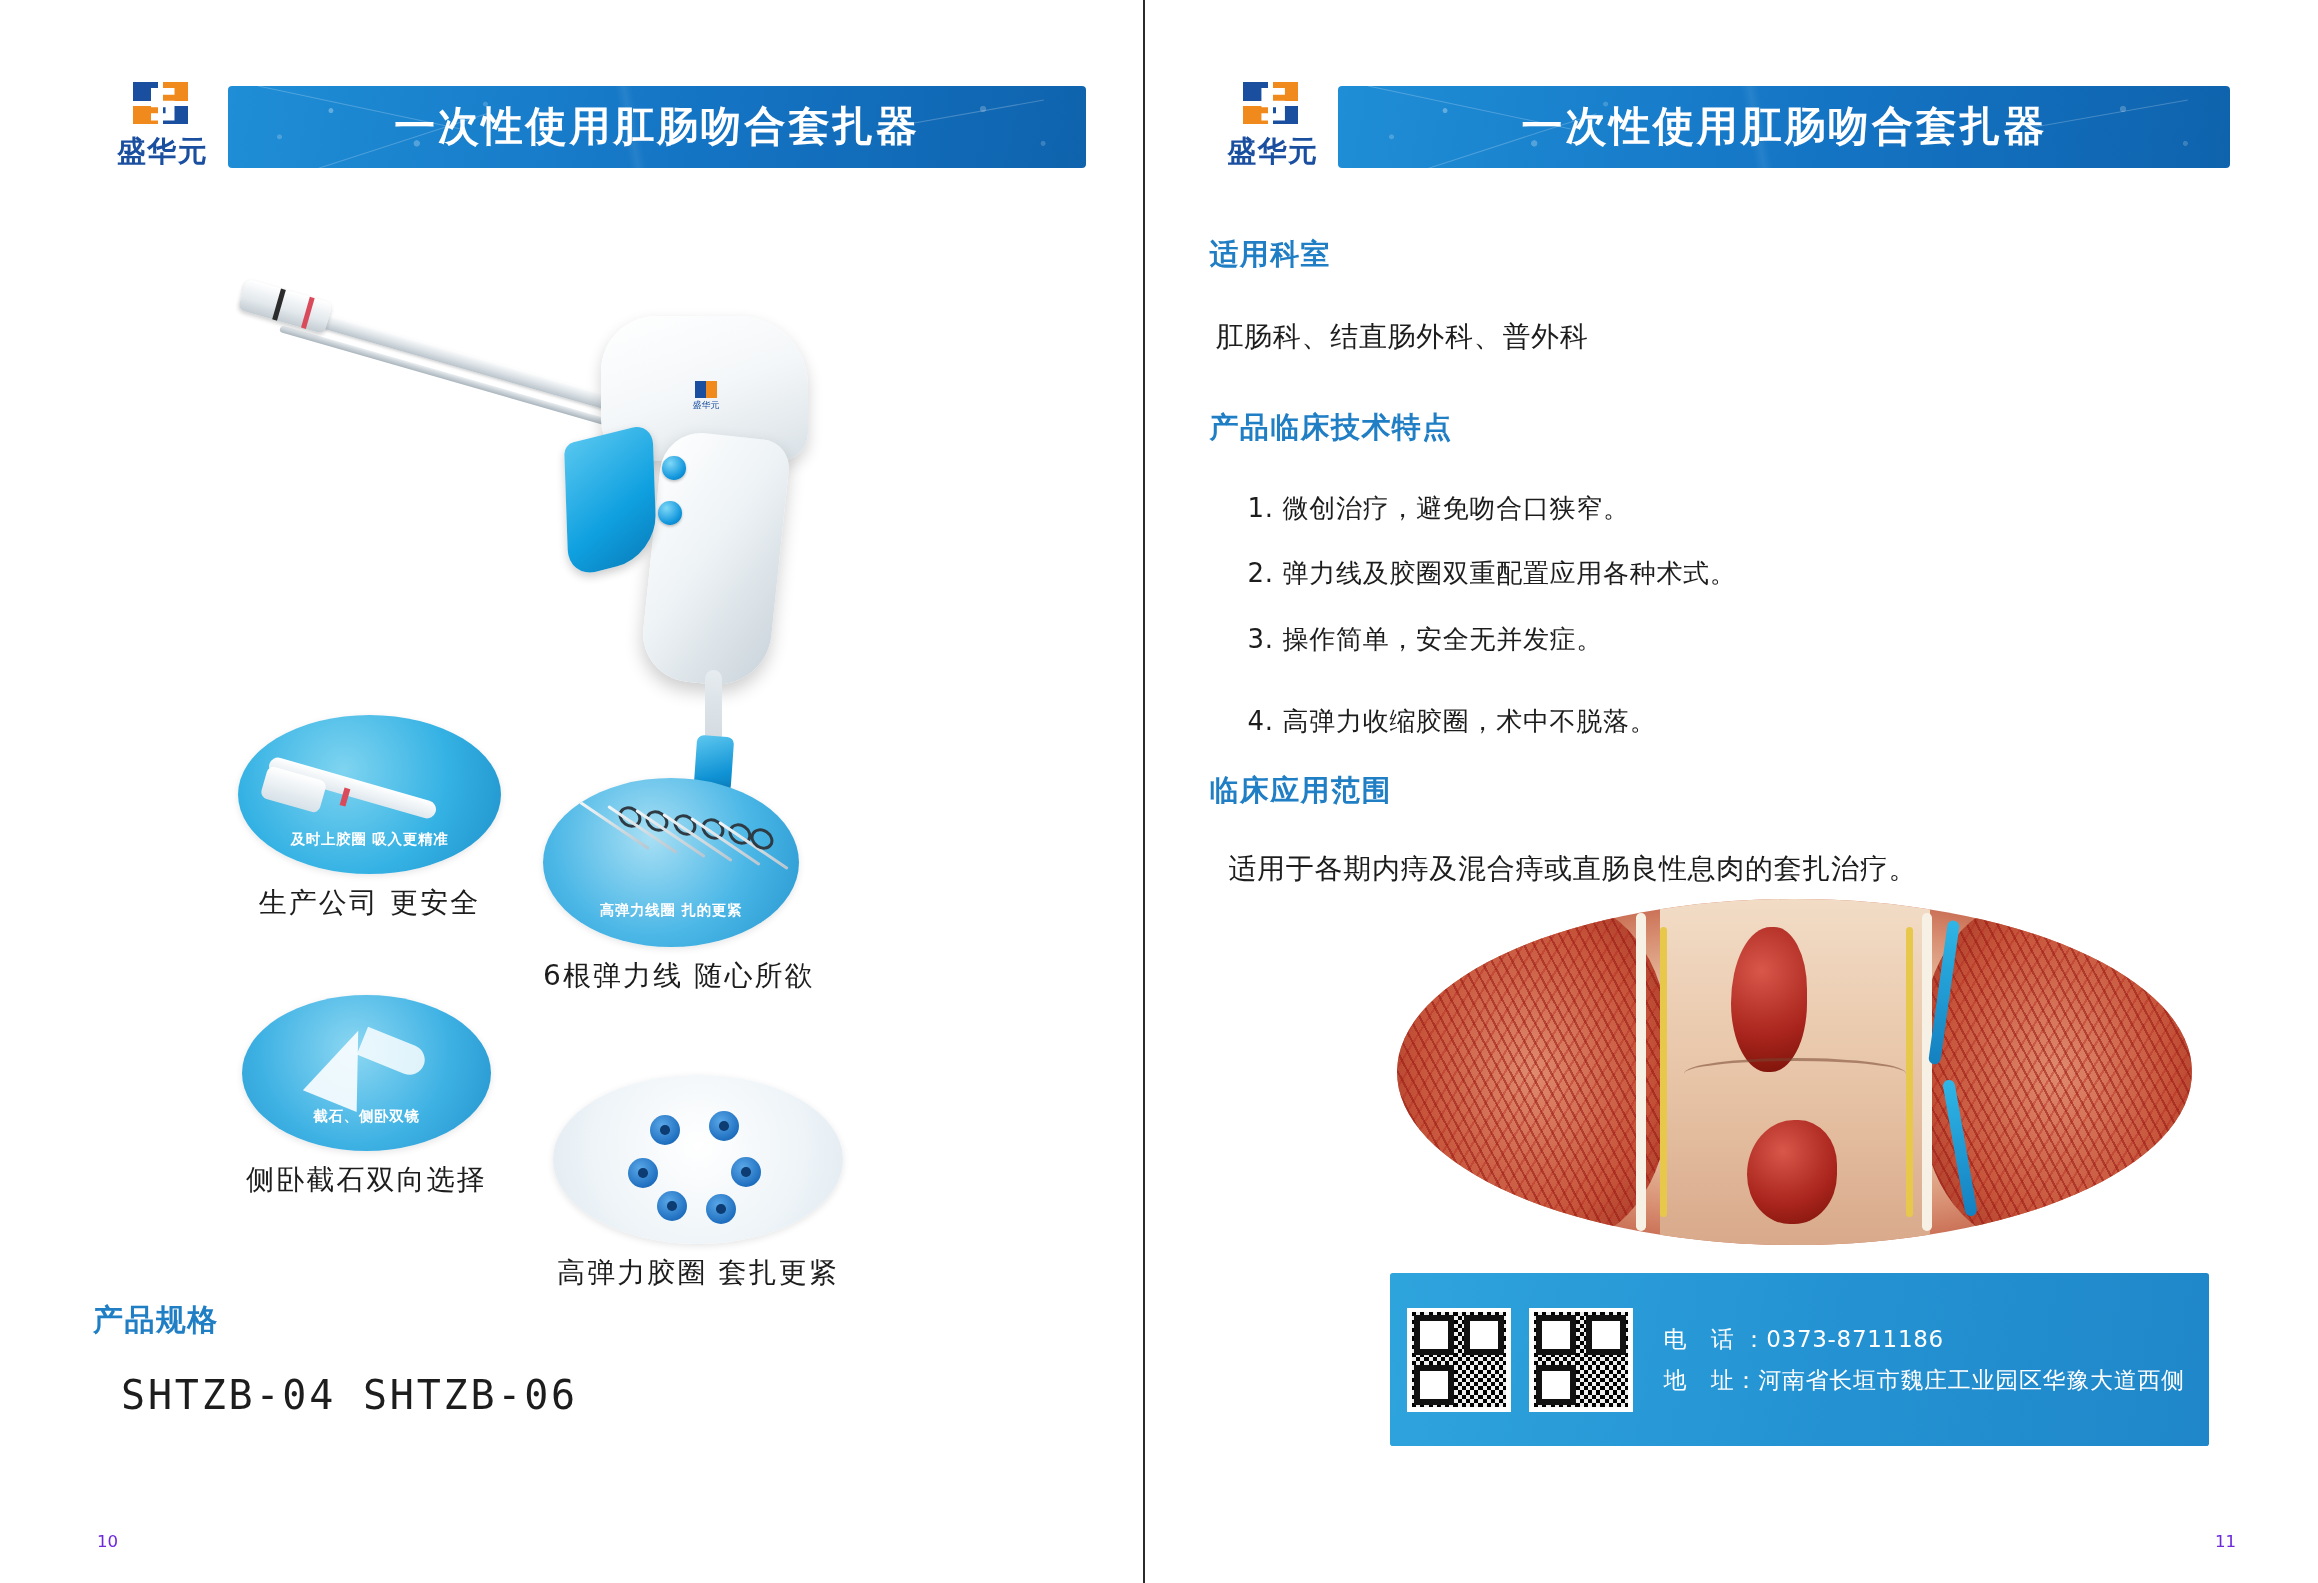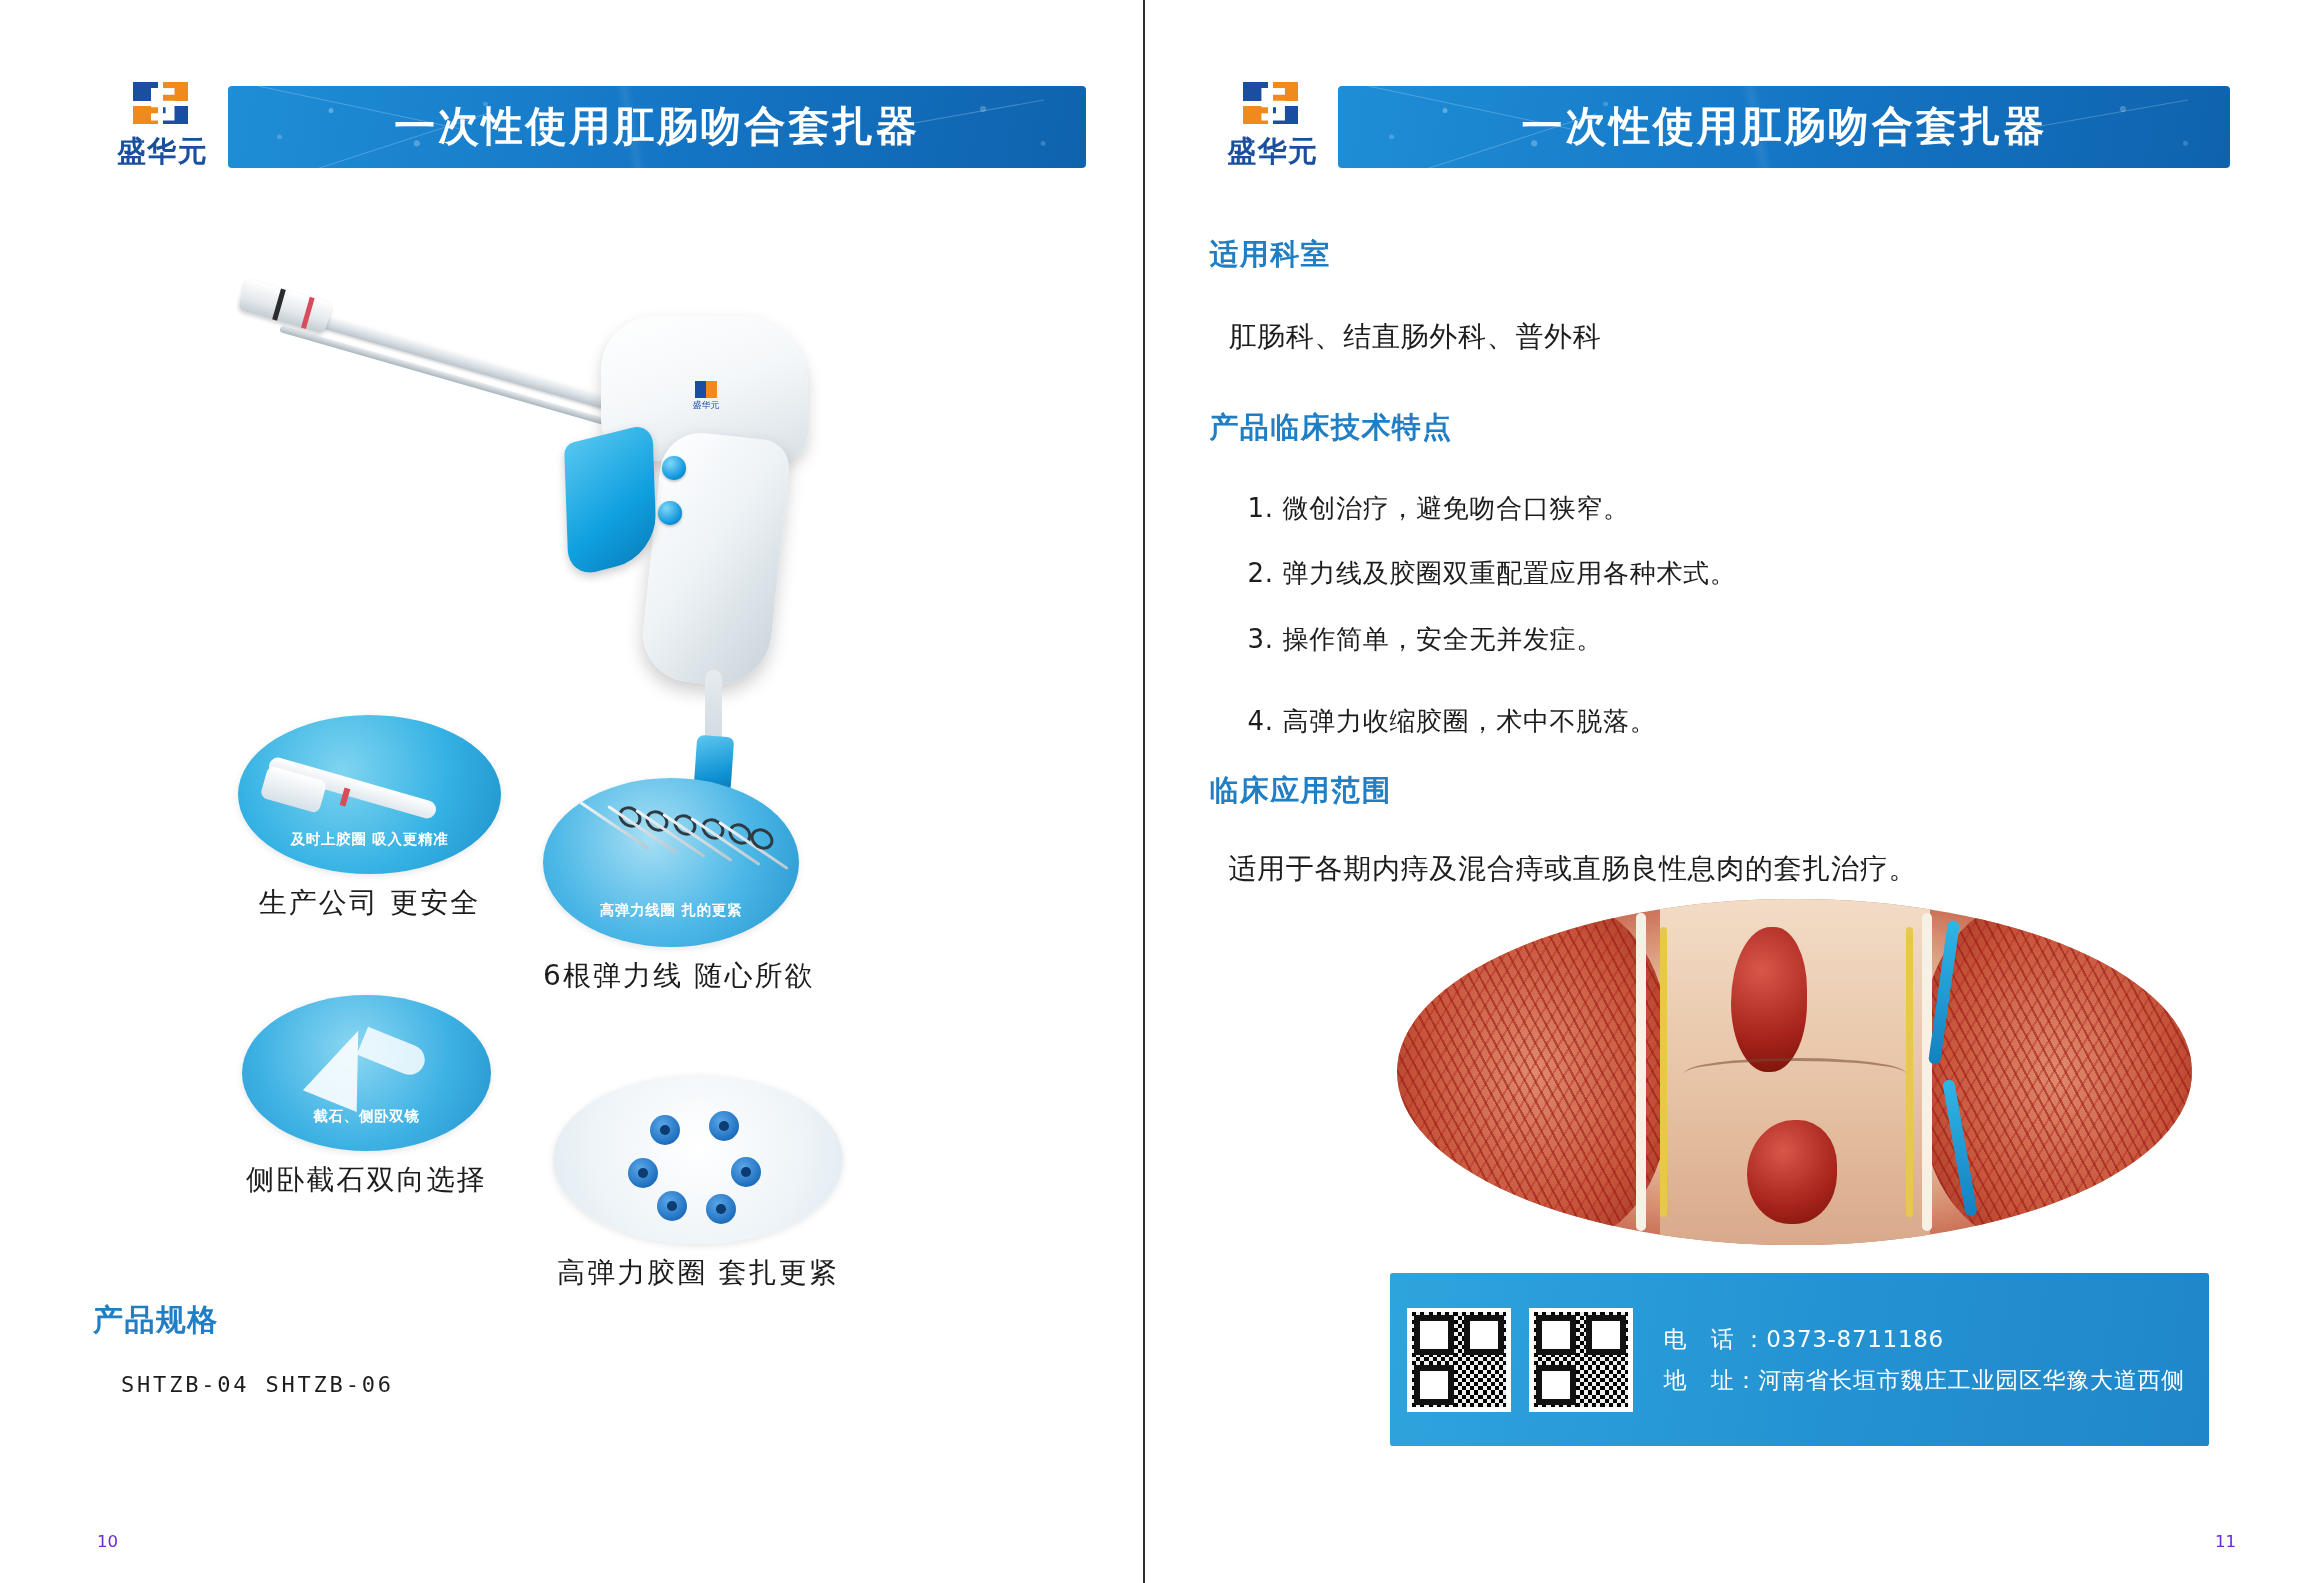--- a/index.html
+++ b/index.html
@@ -351,21 +351,21 @@
     left: 93px; top: 1300px;
     font-size: 30px;
     font-weight: bold;
     color: #1f7ec4;
     font-family: "DejaVu Sans", sans-serif;
     letter-spacing: 1.4px;
   }
   .spec-value {
     position: absolute;
     left: 121px; top: 1372px;
-    font-size: 22px;
+    font-size: 40px;
     color: #1d1d1d;
     font-family: "DejaVu Sans Mono", monospace;
     letter-spacing: 2.8px;
   }
   .pagenum {
     position: absolute;
     bottom: 33px;
     font-size: 16.6px;
     color: #6d28d9;
     font-family: "DejaVu Sans", sans-serif;
@@ -385,21 +385,21 @@
     letter-spacing: 1.4px;
   }
   .body-text {
     position: absolute;
     font-size: 28px;
     color: #1d1d1d;
     font-family: "DejaVu Sans", sans-serif;
     letter-spacing: 0.7px;
   }
   #dept-head { left: 64px; top: 235px; }
-  #dept-text { left: 83px; top: 318px; text-align: right; }
+  #dept-text { left: 70px; top: 318px; text-align: right; }
   #feat-head { left: 64px; top: 408px; }
   .feat-item {
     position: absolute;
     font-size: 26px;
     color: #1d1d1d;
     font-family: "DejaVu Sans", sans-serif;
     letter-spacing: 0.7px;
   }
   #fi0 { left: 102px; top: 491px; }
   #fi1 { left: 102px; top: 556px; }

